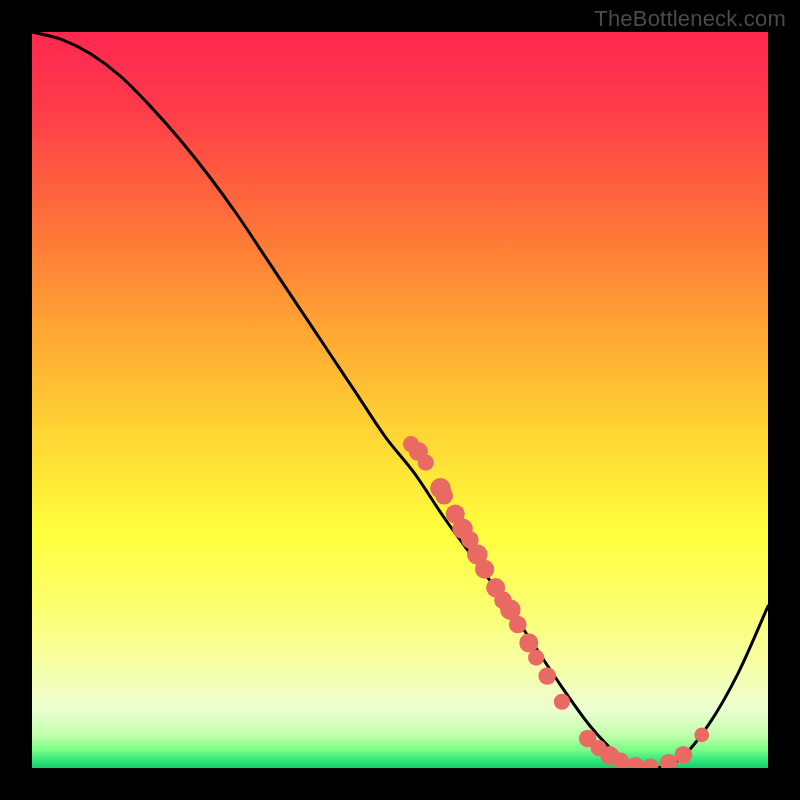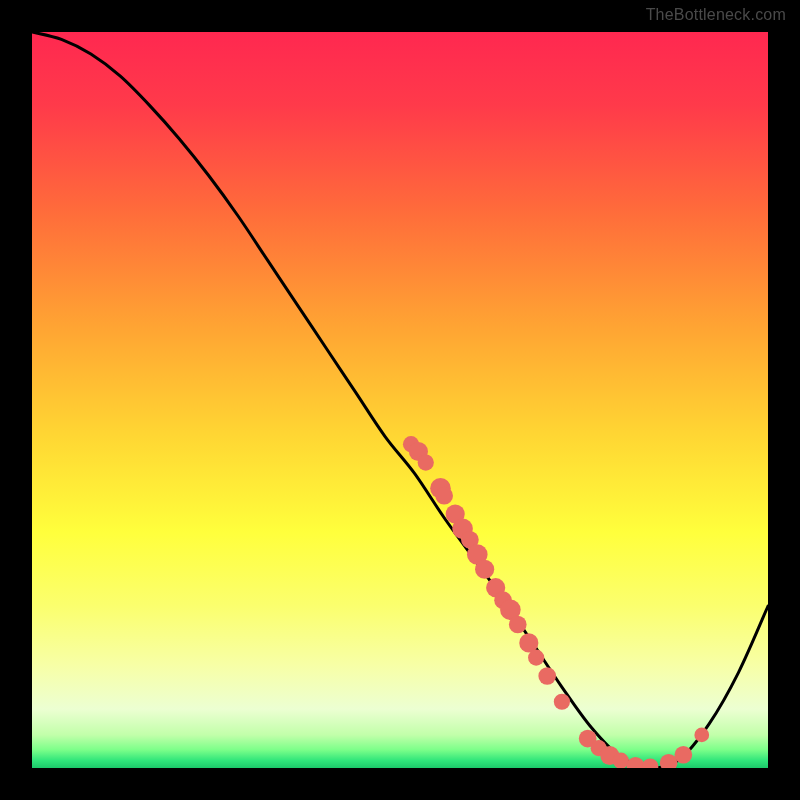--- a/index.html
+++ b/index.html
@@ -9,21 +9,21 @@
     width: 800px;
     height: 800px;
     position: relative;
     font-family: Arial, sans-serif;
   }
   .watermark {
     position: absolute;
     top: 6px;
     right: 14px;
     color: #4a4a4a;
-    font-size: 16px;
+    font-size: 22px;
     font-weight: 500;
     z-index: 20;
     letter-spacing: 0.2px;
   }
   .plot-frame {
     position: absolute;
     left: 32px;
     top: 32px;
     width: 736px;
     height: 736px;

